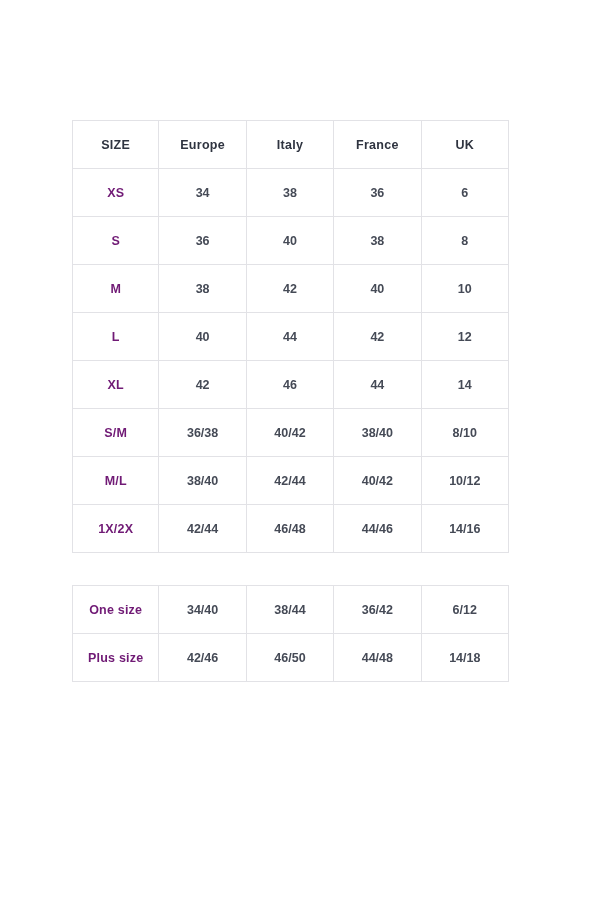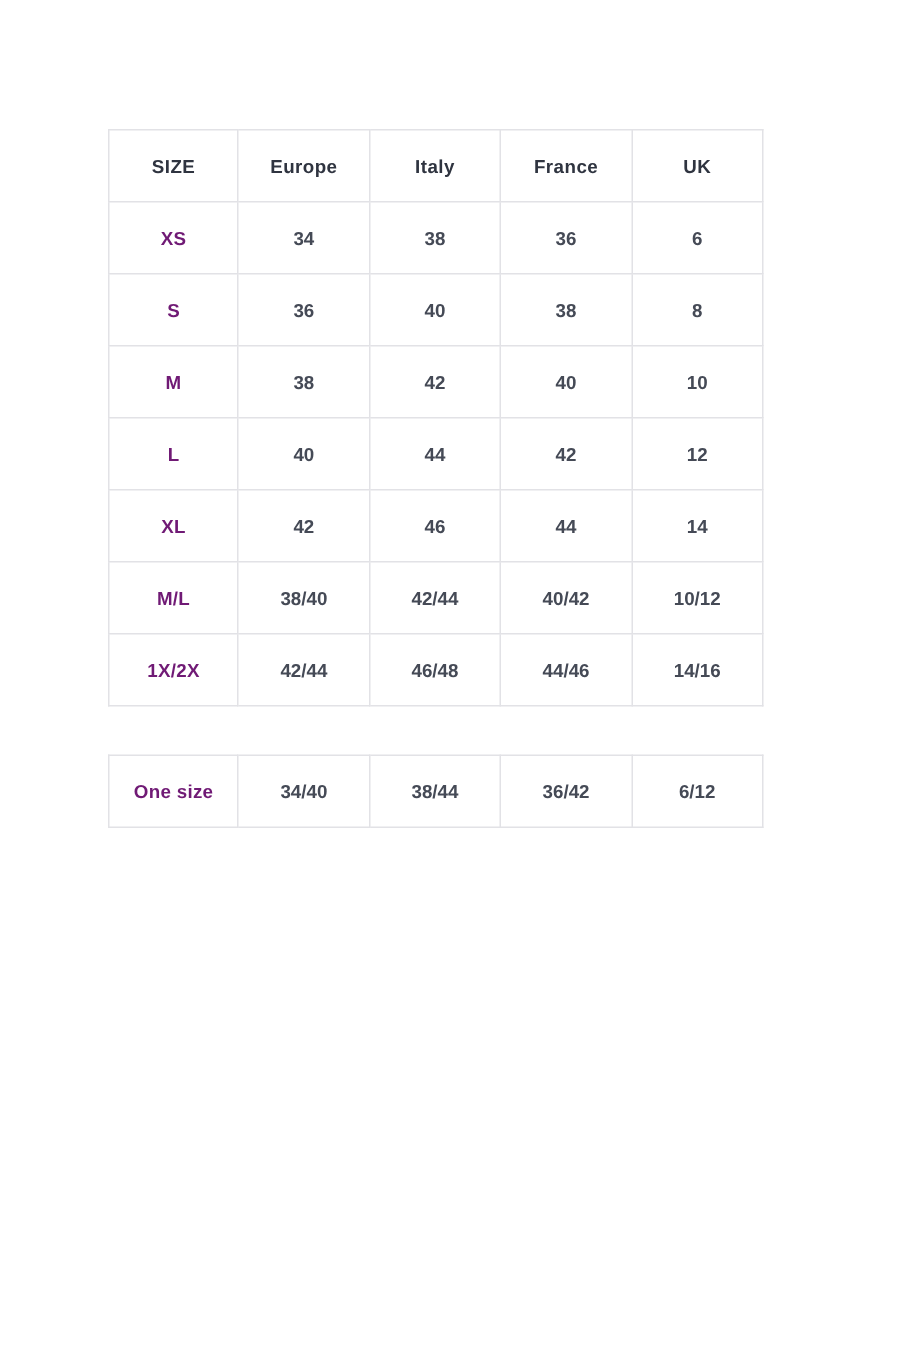--- a/index.html
+++ b/index.html
@@ -12,21 +12,21 @@
     height: 907px;
     font-family: "Liberation Sans", sans-serif;
     color: #3a3f4b;
     position: relative;
     overflow: hidden;
   }
   .page {
     width: 601px;
     height: 907px;
     box-sizing: border-box;
-    padding: 86px 72px 0 72px;
+    padding: 120px 72px 0 72px;
   }
   table.size-table {
     border-collapse: collapse;
     width: 437px;
     table-layout: fixed;
   }
   table.size-table col.col-size { width: 86px; }
   table.size-table col.col-std { width: 87px; }
 
   table.size-table td,
@@ -112,20 +112,27 @@
         <td>12</td>
       </tr>
       <tr>
         <td class="row-label">XL</td>
         <td>42</td>
         <td>46</td>
         <td>44</td>
         <td>14</td>
       </tr>
       <tr>
+        <td class="row-label">S/M</td>
+        <td>36/38</td>
+        <td>40/42</td>
+        <td>38/40</td>
+        <td>8/10</td>
+      </tr>
+      <tr>
         <td class="row-label">M/L</td>
         <td>38/40</td>
         <td>42/44</td>
         <td>40/42</td>
         <td>10/12</td>
       </tr>
       <tr>
         <td class="row-label">1X/2X</td>
         <td>42/44</td>
         <td>46/48</td>
@@ -146,16 +153,23 @@
       <col class="col-std">
     </colgroup>
     <tbody>
       <tr>
         <td class="row-label">One size</td>
         <td>34/40</td>
         <td>38/44</td>
         <td>36/42</td>
         <td>6/12</td>
       </tr>
+      <tr>
+        <td class="row-label">Plus size</td>
+        <td>42/46</td>
+        <td>46/50</td>
+        <td>44/48</td>
+        <td>14/18</td>
+      </tr>
     </tbody>
   </table>
 
 </div>
 
 </body></html>

